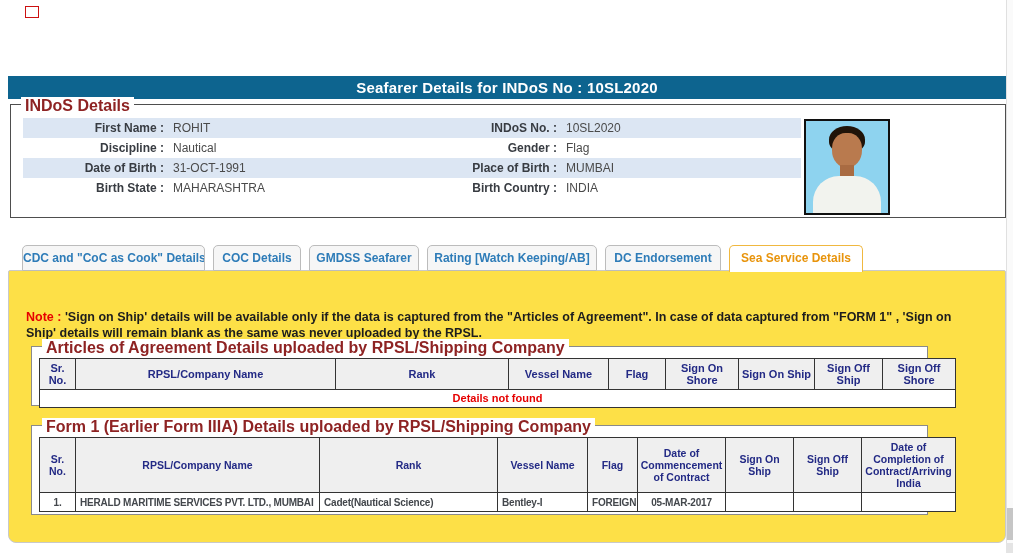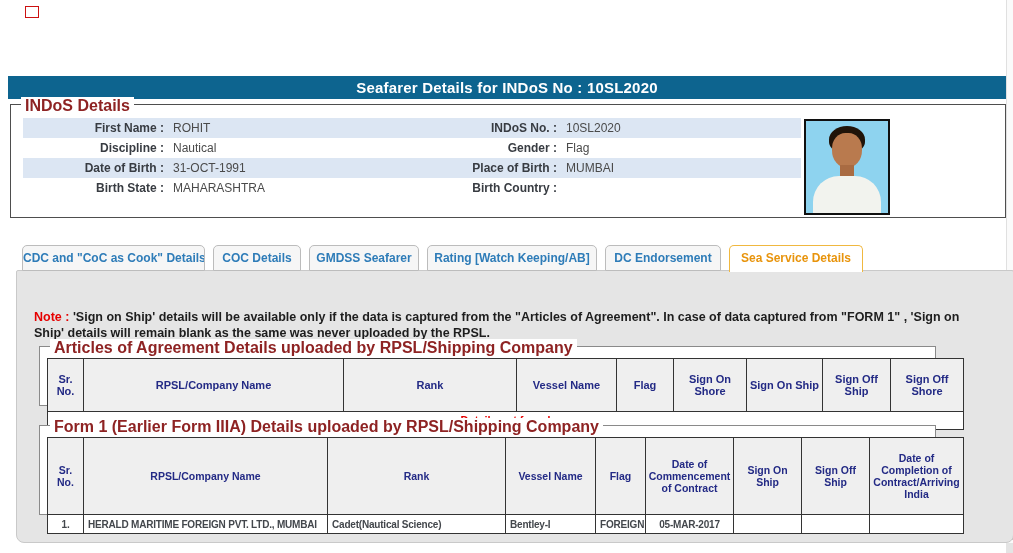--- a/index.html
+++ b/index.html
@@ -32,35 +32,35 @@
   .photo .face{position:absolute;left:26px;top:12px;width:30px;height:35px;background:#b97a4e;border-radius:46% 46% 52% 52%;}
   .photo .neck{position:absolute;left:34px;top:44px;width:14px;height:13px;background:#a96b42;}
   .photo .shirt{position:absolute;left:7px;top:55px;width:68px;height:37px;background:#f2f3ee;border-radius:26px 26px 0 0;}
 
   .tabs{position:absolute;left:22px;top:245px;height:27px;display:flex;gap:8px;z-index:3;}
   .tab{box-sizing:border-box;height:26px;line-height:24px;text-align:center;font-size:12px;font-weight:bold;
     color:var(--tab-text);background:#f6f6f6;border:1px solid #bcbcbc;border-radius:5px 5px 0 0;cursor:pointer;
     white-space:nowrap;overflow:hidden;}
   .tab.active{height:27px;background:#fff;color:var(--active-tab-text);border-color:var(--active-tab-border);border-bottom:none;}
 
-  .panel{position:absolute;left:16px;top:270px;width:998px;height:273px;border:1px solid #c9c9c9;
-    border-radius:2px 2px 8px 8px;box-sizing:border-box;background:#e5e5e5;z-index:1;}
+  .panel{position:absolute;left:8px;top:270px;width:998px;height:273px;border:1px solid #c9c9c9;
+    border-radius:2px 2px 8px 8px;box-sizing:border-box;background:#fde047;z-index:1;}
 
   .note{position:absolute;left:17px;top:25px;width:952px;font-size:12.5px;font-weight:bold;
     color:var(--note);line-height:16px;}
   .note .note-prefix{color:var(--alert);}
 
   .tfs{position:absolute;left:22px;width:897px;border:1px solid #8a8a8a;background:#fff;box-sizing:border-box;}
   .tfs-articles{top:75px;height:60px;}
   .tfs-form1{top:154px;height:90px;}
 
   .dtable{position:absolute;left:7px;top:11px;width:916px;border-collapse:collapse;table-layout:fixed;background:#fff;}
   .dtable th,.dtable td{border:1.5px solid #333;overflow:hidden;}
   .dtable th{background:#efefef;color:var(--th-text);font-weight:bold;text-align:center;vertical-align:middle;
-    padding:14px 2px;line-height:12px;}
+    padding:3px 2px;line-height:12px;}
   .dtable.articles th{font-size:11px;height:23px;}
   .dtable.articles td.empty{color:var(--alert);font-weight:bold;font-size:11px;text-align:center;height:15px;line-height:15px;}
   .dtable.form1 th{font-size:10.5px;height:48px;}
   .dtable.form1 td{font-size:10px;font-weight:bold;color:#43474c;height:16px;padding:1px 4px;
     letter-spacing:-.2px;white-space:nowrap;}
   .dtable.form1 td.c{text-align:center;}
   .dtable.form1 td.l{text-align:left;}
 
   .vscroll{position:absolute;left:1006px;top:0;width:7px;height:553px;background:#fafafa;border-left:1px solid #e0e0e0;box-sizing:border-box;}
   .vthumb{position:absolute;left:1007px;top:508px;width:6px;height:32px;background:#c6c6c6;}
@@ -93,20 +93,21 @@
         <div class="field-row stripe">
           <span class="f-label">Date of Birth :</span>
           <span class="f-value">31-OCT-1991</span>
           <span class="f-label">Place of Birth :</span>
           <span class="f-value">MUMBAI</span>
         </div>
         <div class="field-row">
           <span class="f-label">Birth State :</span>
           <span class="f-value">MAHARASHTRA</span>
           <span class="f-label">Birth Country :</span>
+          <span class="f-value">INDIA</span>
         </div>
       </div>
   </div>
 
   <div class="photo">
     <div class="hair"></div>
     <div class="face"></div>
     <div class="neck"></div>
     <div class="shirt"></div>
   </div>
@@ -181,21 +182,21 @@
               <th>Flag</th>
               <th>Date of Commencement of Contract</th>
               <th>Sign On Ship</th>
               <th>Sign Off Ship</th>
               <th>Date of Completion of Contract/Arriving India</th>
             </tr>
           </thead>
           <tbody>
             <tr>
               <td class="c">1.</td>
-              <td class="l">HERALD MARITIME FOREIGN PVT. LTD., MUMBAI</td>
+              <td class="l">HERALD MARITIME SERVICES PVT. LTD., MUMBAI</td>
               <td class="l">Cadet(Nautical Science)</td>
               <td class="l">Bentley-I</td>
               <td class="l">FOREIGN</td>
               <td class="c">05-MAR-2017</td>
               <td class="c">&nbsp;</td>
               <td class="c">&nbsp;</td>
               <td class="c">&nbsp;</td>
             </tr>
           </tbody>
         </table>

